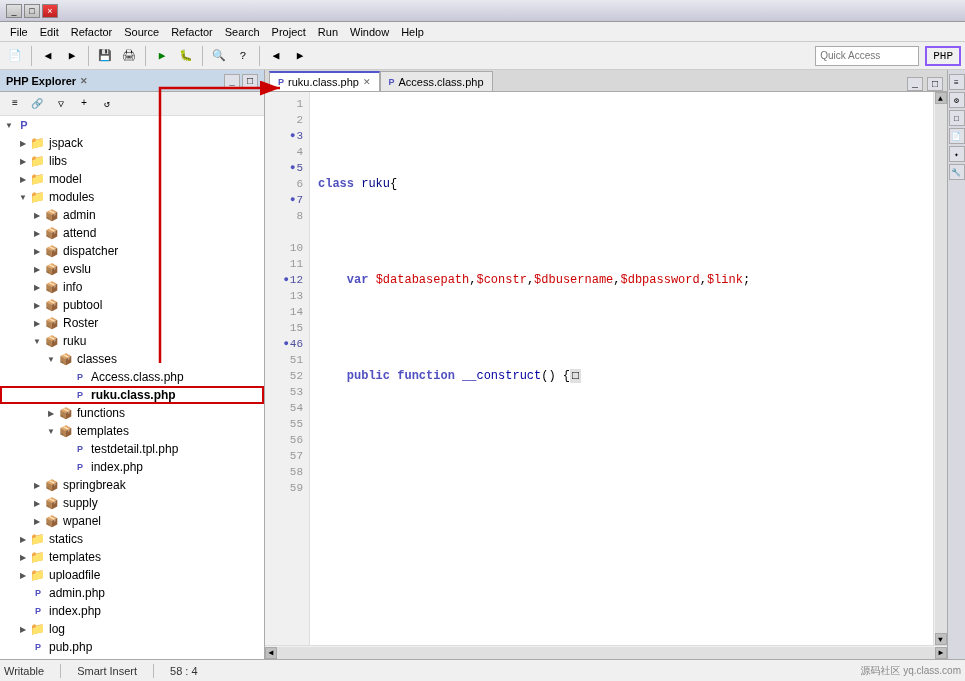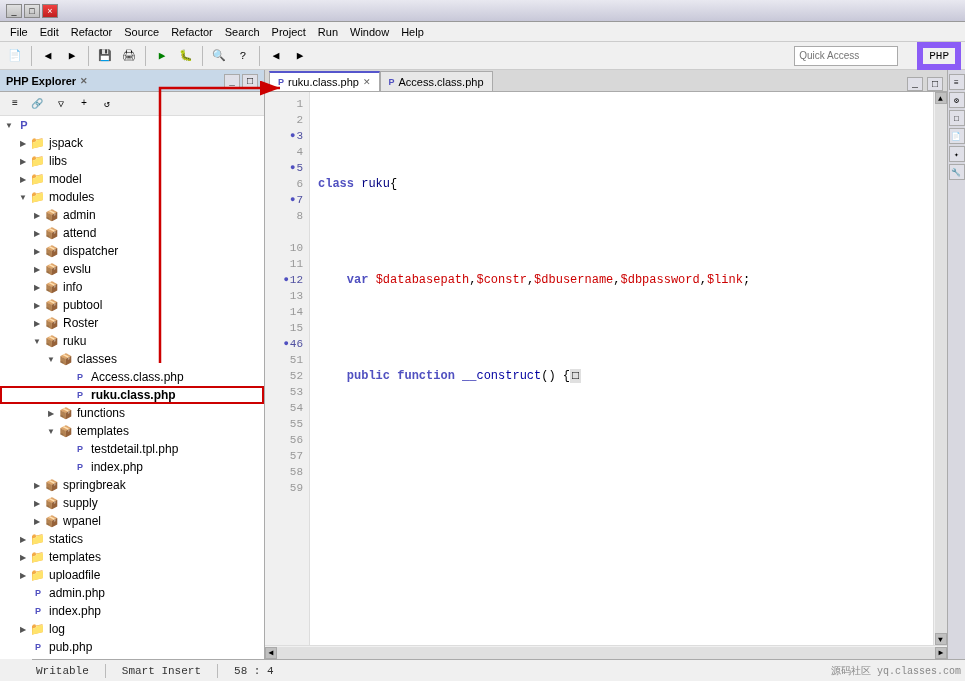--- a/index.html
+++ b/index.html
@@ -64,24 +64,24 @@
       height: 20px;
       border: 1px solid #aaa;
       background: white;
       width: 104px;
       font-size: 10px;
       padding: 0 4px;
       color: #888;
     }
     .toolbar-php-btn {
       background: #f0f0f0;
-      border: 6px solid #8b5cf6;
+      border: 2px solid #8b5cf6;
       padding: 2px 6px;
       font-size: 11px;
-      margin-left: 17px;
+      margin-left: 4px;
     }
 
     
     #main-layout {
       display: flex;
       height: calc(681px - 22px - 20px - 28px - 22px);
       
     }
 
     
@@ -271,24 +271,23 @@
     }
 
     
     #statusbar {
       height: 22px;
       background: #f0f0f0;
       border-top: 1px solid #aaa;
       display: flex;
       align-items: center;
       padding: 0 4px;
-      font-family: Liberation Mono, monospace;
+      font-family: Liberation Sans, sans-serif;
       font-size: 11px;
       gap: 16px;
-      margin-left: 32px;
     }
     .status-item { color: #333; }
     .status-sep { width: 1px; height: 14px; background: #bbb; }
 
     
     #red-arrow-svg {
       position: absolute;
       top: 70px;
       left: 30px;
       pointer-events: none;
@@ -662,21 +661,21 @@
   </div>
 
 </div>
 
 <div id="statusbar">
   <span class="status-item">Writable</span>
   <div class="status-sep"></div>
   <span class="status-item">Smart Insert</span>
   <div class="status-sep"></div>
   <span class="status-item">58 : 4</span>
-  <span class="status-item" style="margin-left: auto; color: #888; font-size: 10px;">源码社区 yq.classes.com</span>
+  <span class="status-item" style="margin-left: auto; color: #888; font-size: 10px;">源码社区 yq.class.com</span>
 </div>
 
 <svg id="red-arrow-svg" width="280" height="330" style="position: absolute; top: 68px; left: 60px; pointer-events: none; z-index: 200;">
 
   <defs>
     <marker id="arrowhead" markerWidth="8" markerHeight="6" refX="8" refY="3" orient="auto">
       <polygon points="0 0, 8 3, 0 6" fill="#cc0000"></polygon>
     </marker>
   </defs>
 

